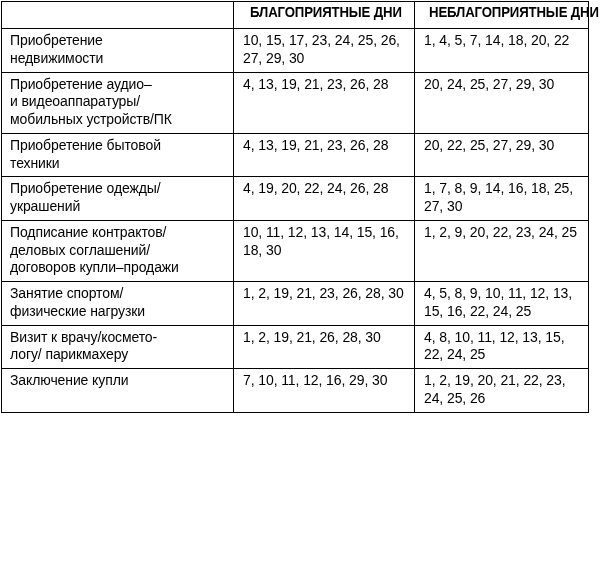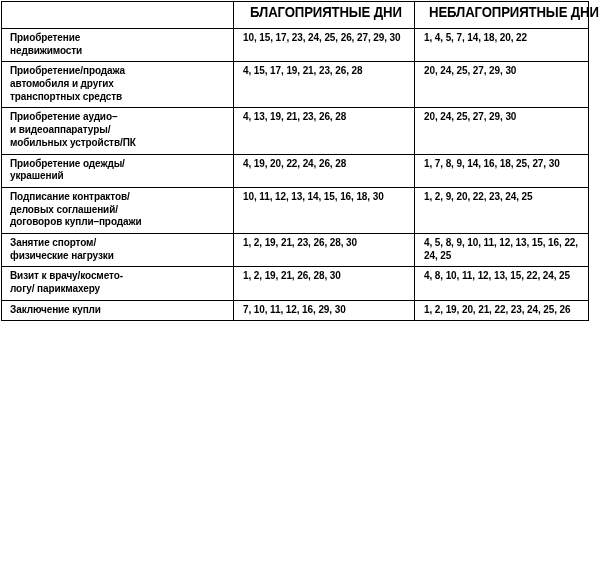--- a/index.html
+++ b/index.html
@@ -57,24 +57,23 @@
     transform-origin: center center;
   }
   thead th.head-activity {
     padding: 0;
     transform: none;
   }
 
   
   tbody td {
     padding: 3px 4px 4px 7px;
-    font-size: 10px;
+    font-size: 14px;
     line-height: 1.27;
     letter-spacing: -0.1px;
-    font-weight: bold;
   }
   tbody td.cell-activity { padding-left: 8px; }
   tbody td.cell-days     { padding-left: 9px; }
 
   .cell-text {
     display: block;
     white-space: pre-line;
   }
 </style>
 </head>
@@ -102,42 +101,41 @@
           </td>
           <td class="cell-days">
             <span class="cell-text">10, 15, 17, 23, 24, 25, 26, 27, 29, 30</span>
           </td>
           <td class="cell-days">
             <span class="cell-text">1, 4, 5, 7, 14, 18, 20, 22</span>
           </td>
         </tr>
         <tr>
           <td class="cell-activity">
-            <span class="cell-text">Приобретение/продажа
-автомобиля и других
-транспортных средств</span>
-          </td>
-          <td class="cell-days">
-            <span class="cell-text">4, 15, 17, 19, 21, 23, 26, 28</span>
-          </td>
-          <td class="cell-days">
-            <span class="cell-text">20, 24, 25, 27, 29, 30</span>
-          </td>
-        </tr>
-        <tr>
-          <td class="cell-activity">
             <span class="cell-text">Приобретение аудио–
 и видеоаппаратуры/
 мобильных устройств/ПК</span>
           </td>
           <td class="cell-days">
             <span class="cell-text">4, 13, 19, 21, 23, 26, 28</span>
           </td>
           <td class="cell-days">
             <span class="cell-text">20, 24, 25, 27, 29, 30</span>
+          </td>
+        </tr>
+        <tr>
+          <td class="cell-activity">
+            <span class="cell-text">Приобретение бытовой
+техники</span>
+          </td>
+          <td class="cell-days">
+            <span class="cell-text">4, 13, 19, 21, 23, 26, 28</span>
+          </td>
+          <td class="cell-days">
+            <span class="cell-text">20, 22, 25, 27, 29, 30</span>
           </td>
         </tr>
         <tr>
           <td class="cell-activity">
             <span class="cell-text">Приобретение одежды/
 украшений</span>
           </td>
           <td class="cell-days">
             <span class="cell-text">4, 19, 20, 22, 24, 26, 28</span>
           </td>

